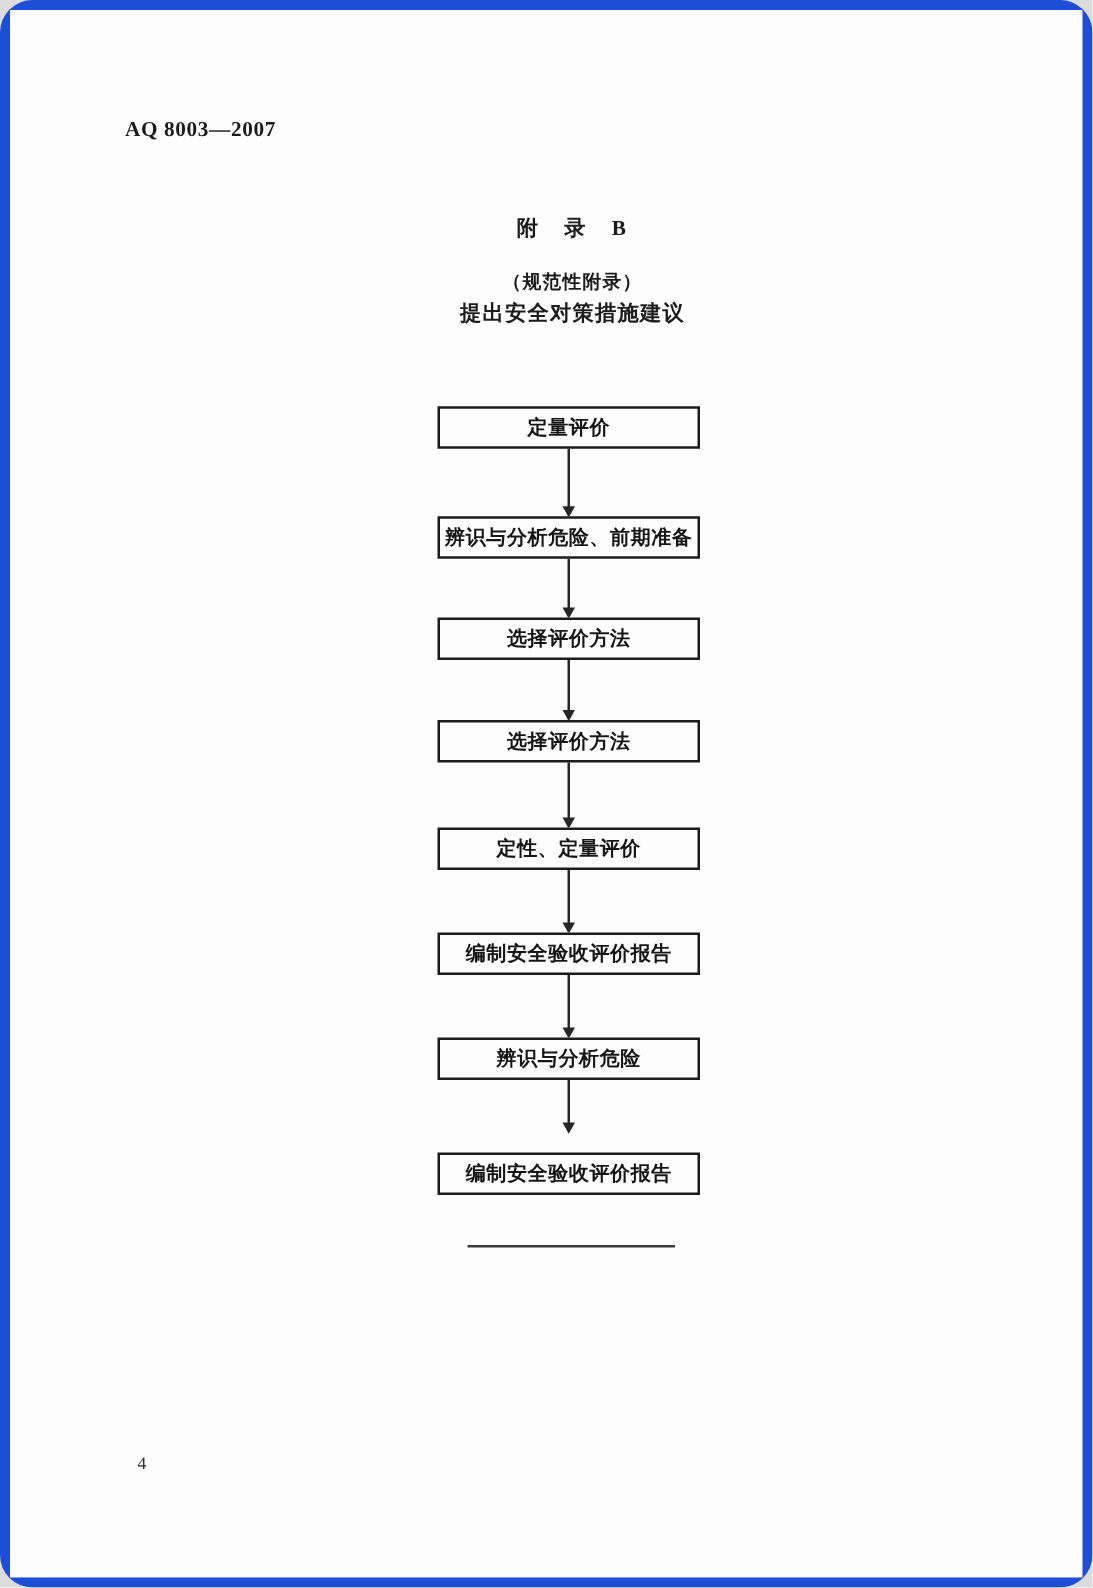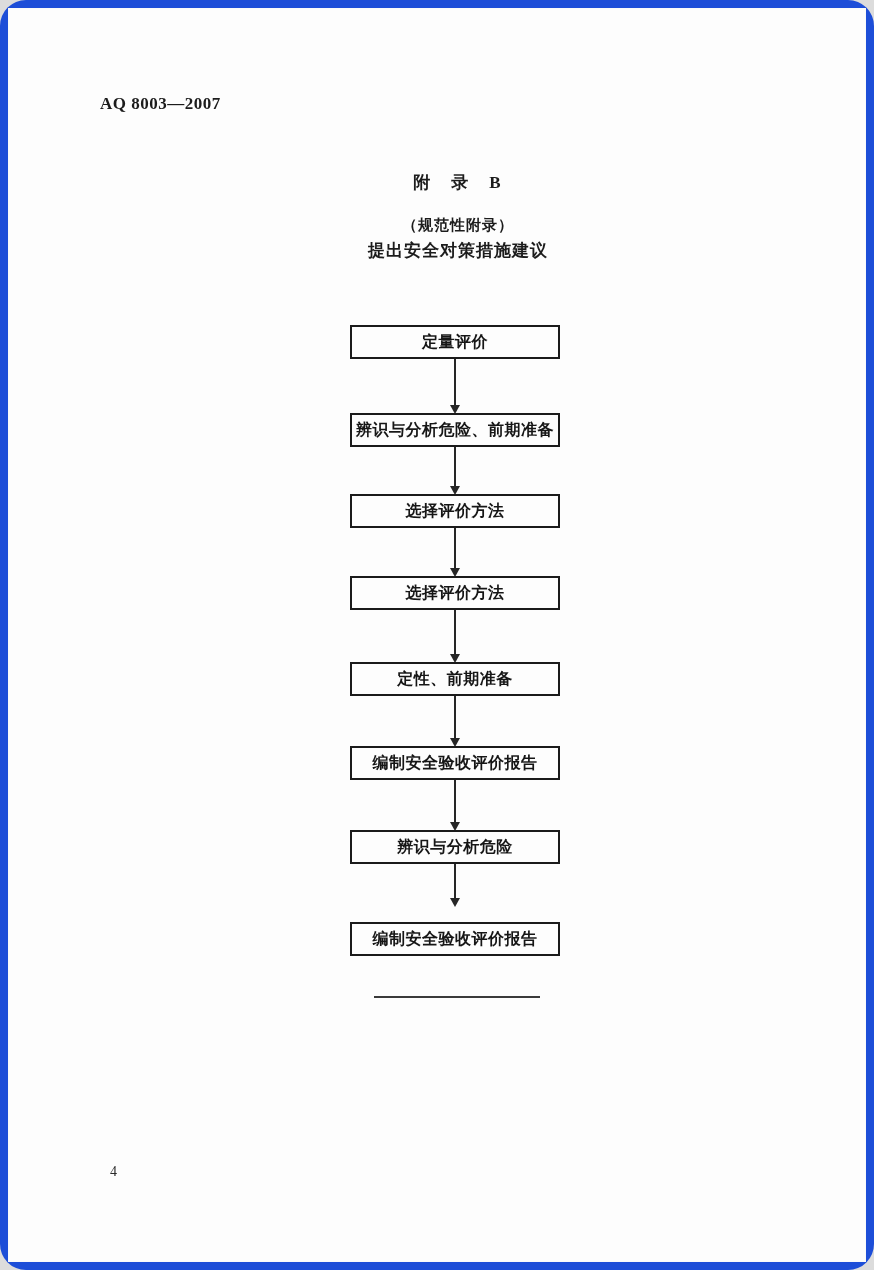--- a/index.html
+++ b/index.html
@@ -137,21 +137,21 @@
       <span>选择评价方法</span>
     </div>
     <div class="flow-arrow" style="top:520px;height:47px"></div>
 
     <div class="flow-step" style="top:568px">
       <span>选择评价方法</span>
     </div>
     <div class="flow-arrow" style="top:602px;height:51px"></div>
 
     <div class="flow-step" style="top:654px">
-      <span>定性、前期准备</span>
+      <span>定性、定量评价</span>
     </div>
     <div class="flow-arrow" style="top:688px;height:49px"></div>
 
     <div class="flow-step" style="top:738px">
       <span>编制安全验收评价报告</span>
     </div>
     <div class="flow-arrow" style="top:772px;height:49px"></div>
 
     <div class="flow-step" style="top:822px">
       <span>辨识与分析危险</span>

